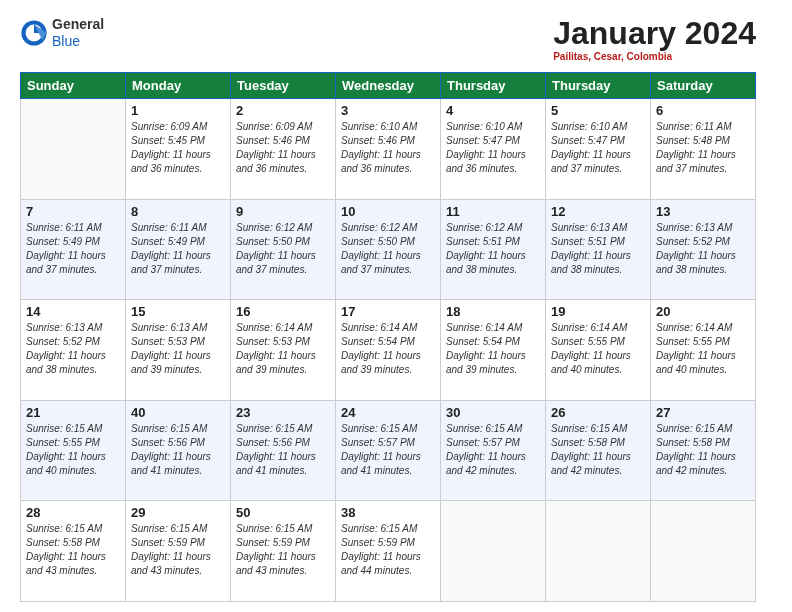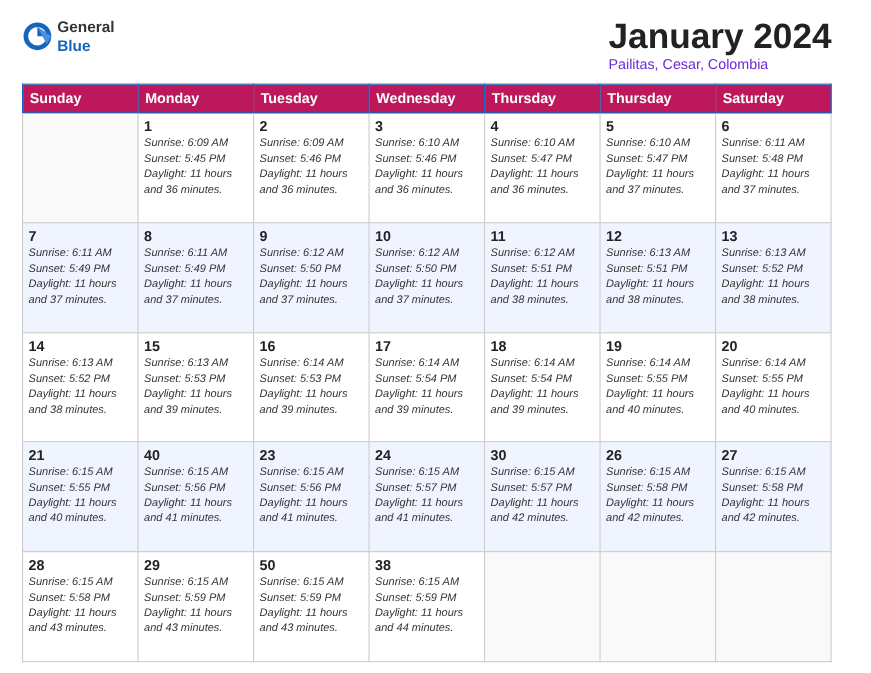--- a/index.html
+++ b/index.html
@@ -26,46 +26,46 @@
     .logo {
       display: flex;
       align-items: center;
       gap: 4px;
     }
     .logo-text {
       font-size: 14px;
       line-height: 1.2;
     }
     .logo-general { color: #333; font-weight: bold; }
-    .logo-blue { color: #1565c0; font-weight: bold; }
+    .logo-blue { color: #1565c0; font-weight: normal; }
     .logo-icon {
       width: 28px;
       height: 28px;
     }
     .title-block {
       text-align: left;
     }
     .title-block h1 {
       font-size: 32px;
       font-weight: bold;
       color: #222;
       line-height: 1.1;
     }
     .title-block h2 {
-      font-size: 13px;
-      color: #6d28d9;
-      font-weight: normal;
+      font-size: 10px;
+      color: #b91c1c;
+      font-weight: bold;
     }
     .calendar {
       width: 100%;
       border-collapse: collapse;
       flex: 1;
     }
     .calendar th {
-      background: #be185d;
+      background: #15803d;
       color: #fff;
       font-size: 13px;
       font-weight: bold;
       padding: 5px 6px;
       text-align: left;
       border: 1px solid #1565c0;
     }
     .calendar td {
       vertical-align: top;
       border: 1px solid #ccc;

